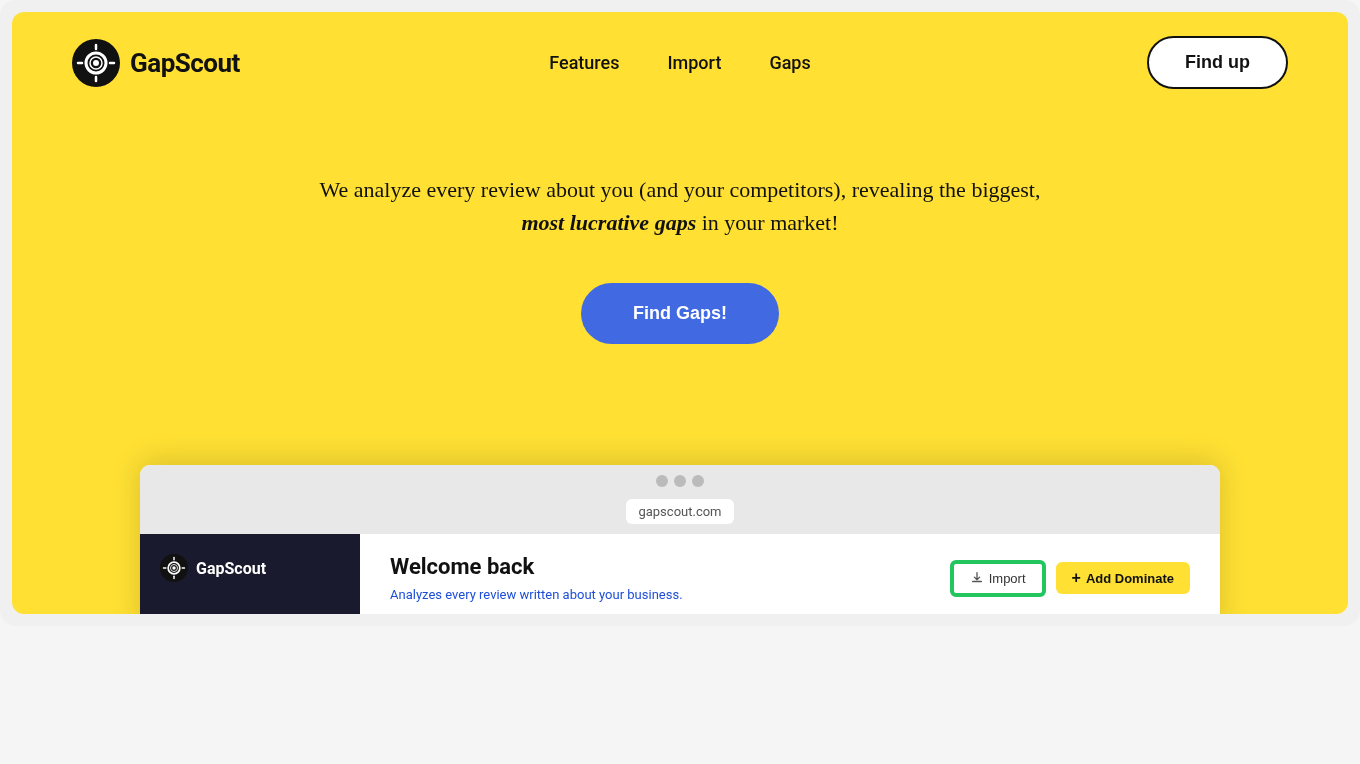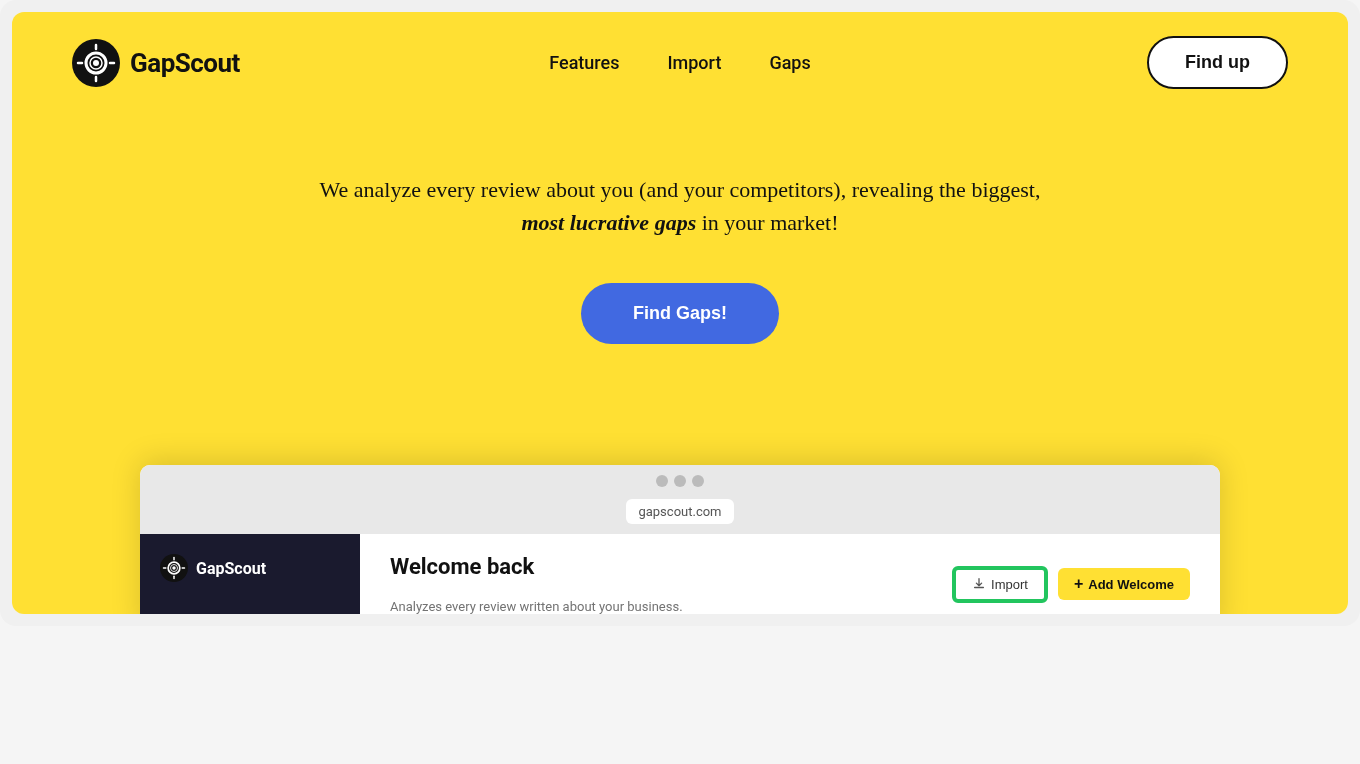--- a/index.html
+++ b/index.html
@@ -245,33 +245,33 @@
               <circle cx="24" cy="24" r="6" fill="none" stroke="#ffffff" stroke-width="1.5"></circle>
             </svg>
             <span style="color:#ffffff; font-size:16px; font-weight:700;">GapScout</span>
           </div>
         </div>
 
         <div style="flex:1; background:#ffffff; padding:20px 30px; position:relative; min-height:100px;">
           <div style="display:flex; justify-content:space-between; align-items:center;">
             <div>
               <div style="font-size:22px; font-weight:700; color:#111111;">Welcome back</div>
-              <div style="font-size:13px; color:#737373; margin-top:20px;">Analyzes every review written about your business.</div>
+              <div style="font-size:13px; color:#1d4ed8; margin-top:8px;">Analyzes every review written about your business.</div>
             </div>
             <div style="display:flex; gap:10px; align-items:center;">
               <button style="border:4px solid #22c55e; background:#ffffff; border-radius:6px; padding:7px 16px; font-size:13px; color:#333333; cursor:pointer; display:flex; align-items:center; gap:5px;">
                 <svg width="14" height="14" viewBox="0 0 16 16" fill="none">
                   <path d="M8 2v8M5 7l3 3 3-3" stroke="#555" stroke-width="1.5" stroke-linecap="round" stroke-linejoin="round"></path>
                   <path d="M3 12h10" stroke="#555" stroke-width="1.5" stroke-linecap="round"></path>
                 </svg>
                 <span>Import</span>
               </button>
               <button style="background:#FFE033; border:none; border-radius:6px; padding:7px 16px; font-size:13px; font-weight:600; color:#111111; cursor:pointer; display:flex; align-items:center; gap:5px;">
                 <span style="font-size:16px; font-weight:700;">+</span>
-                <span>Add Welcome</span>
+                <span>Add Dominate</span>
               </button>
             </div>
           </div>
         </div>
       </div>
     </div>
 
   </div>
 </div>
 

